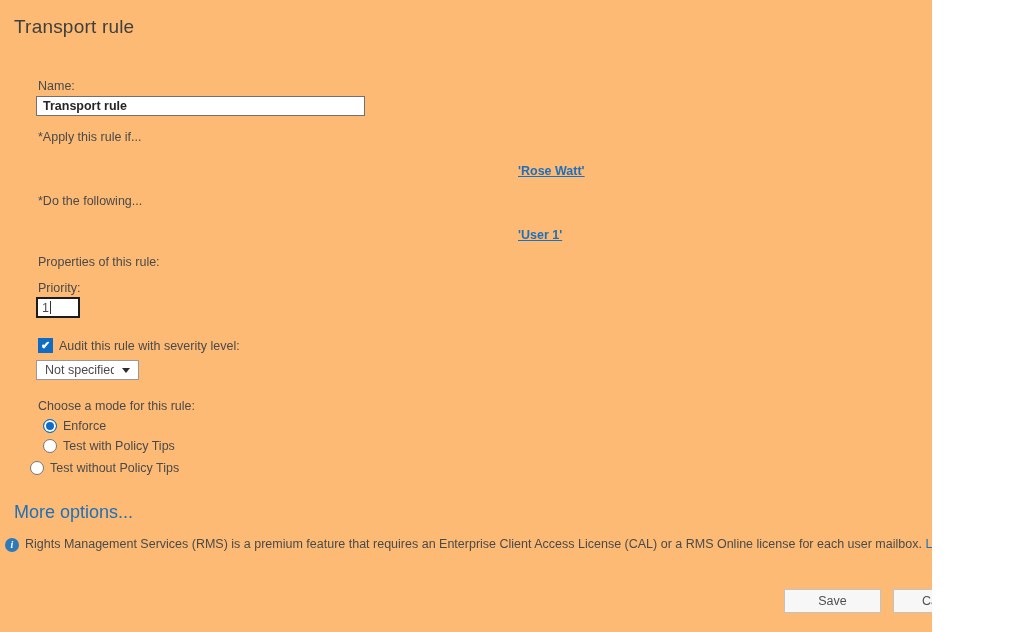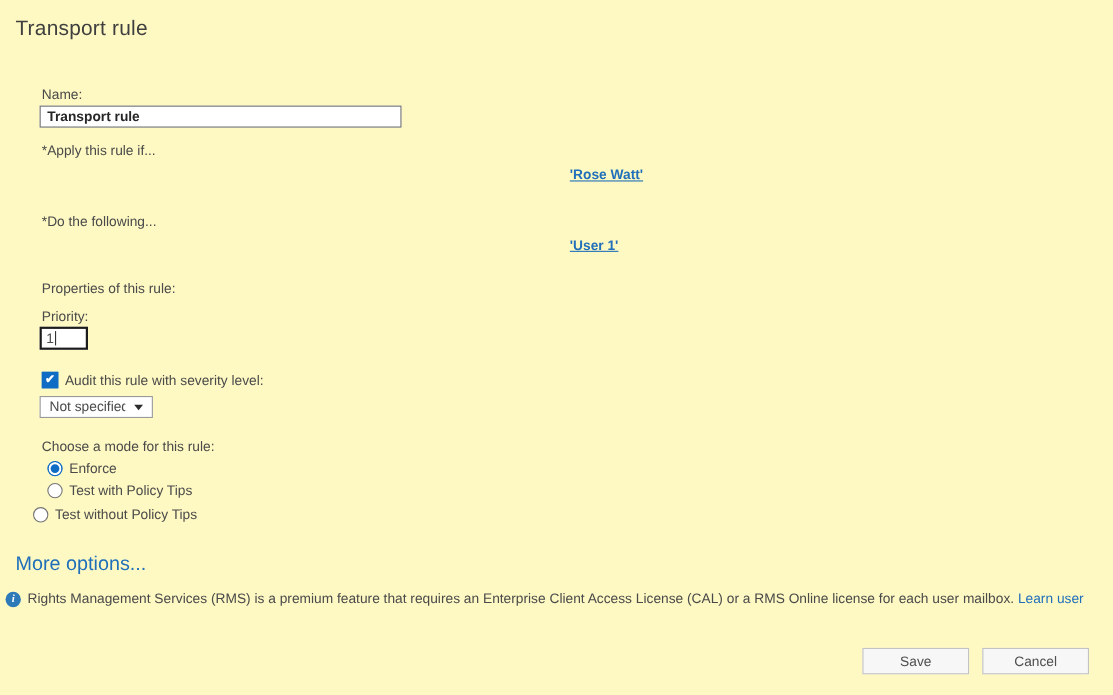--- a/index.html
+++ b/index.html
@@ -4,23 +4,23 @@
 <style>
   * { margin: 0; padding: 0; box-sizing: border-box; }
   html, body { background: #ffffff; }
   body {
     font-family: "Liberation Sans", sans-serif;
     color: #494949;
     -webkit-font-smoothing: antialiased;
   }
   .page {
     position: relative;
-    width: 1012px;
+    width: 932px;
     height: 632px;
-    background: #fef9c3;
+    background: #fdba74;
     overflow: hidden;
   }
   .abs { position: absolute; }
 
   .page-title {
     left: 14px; top: 16px;
     font-size: 19px;
     font-weight: 300;
     color: #3f3f3f;
     letter-spacing: 0.2px;
@@ -69,20 +69,21 @@
     padding: 2px;
     background: #fff;
   }
 
   .picker-link {
     font-size: 12.5px;
     font-weight: bold;
     color: #1f6fba;
     text-decoration: underline;
     white-space: nowrap;
+    margin-top: 12px;
   }
 
   .priority-input {
     border: 2px solid #1c1c1c;
     background: #fff;
     display: flex;
     align-items: center;
     padding: 0 4px;
     font-size: 12.5px;
     color: #4d4d4d;

